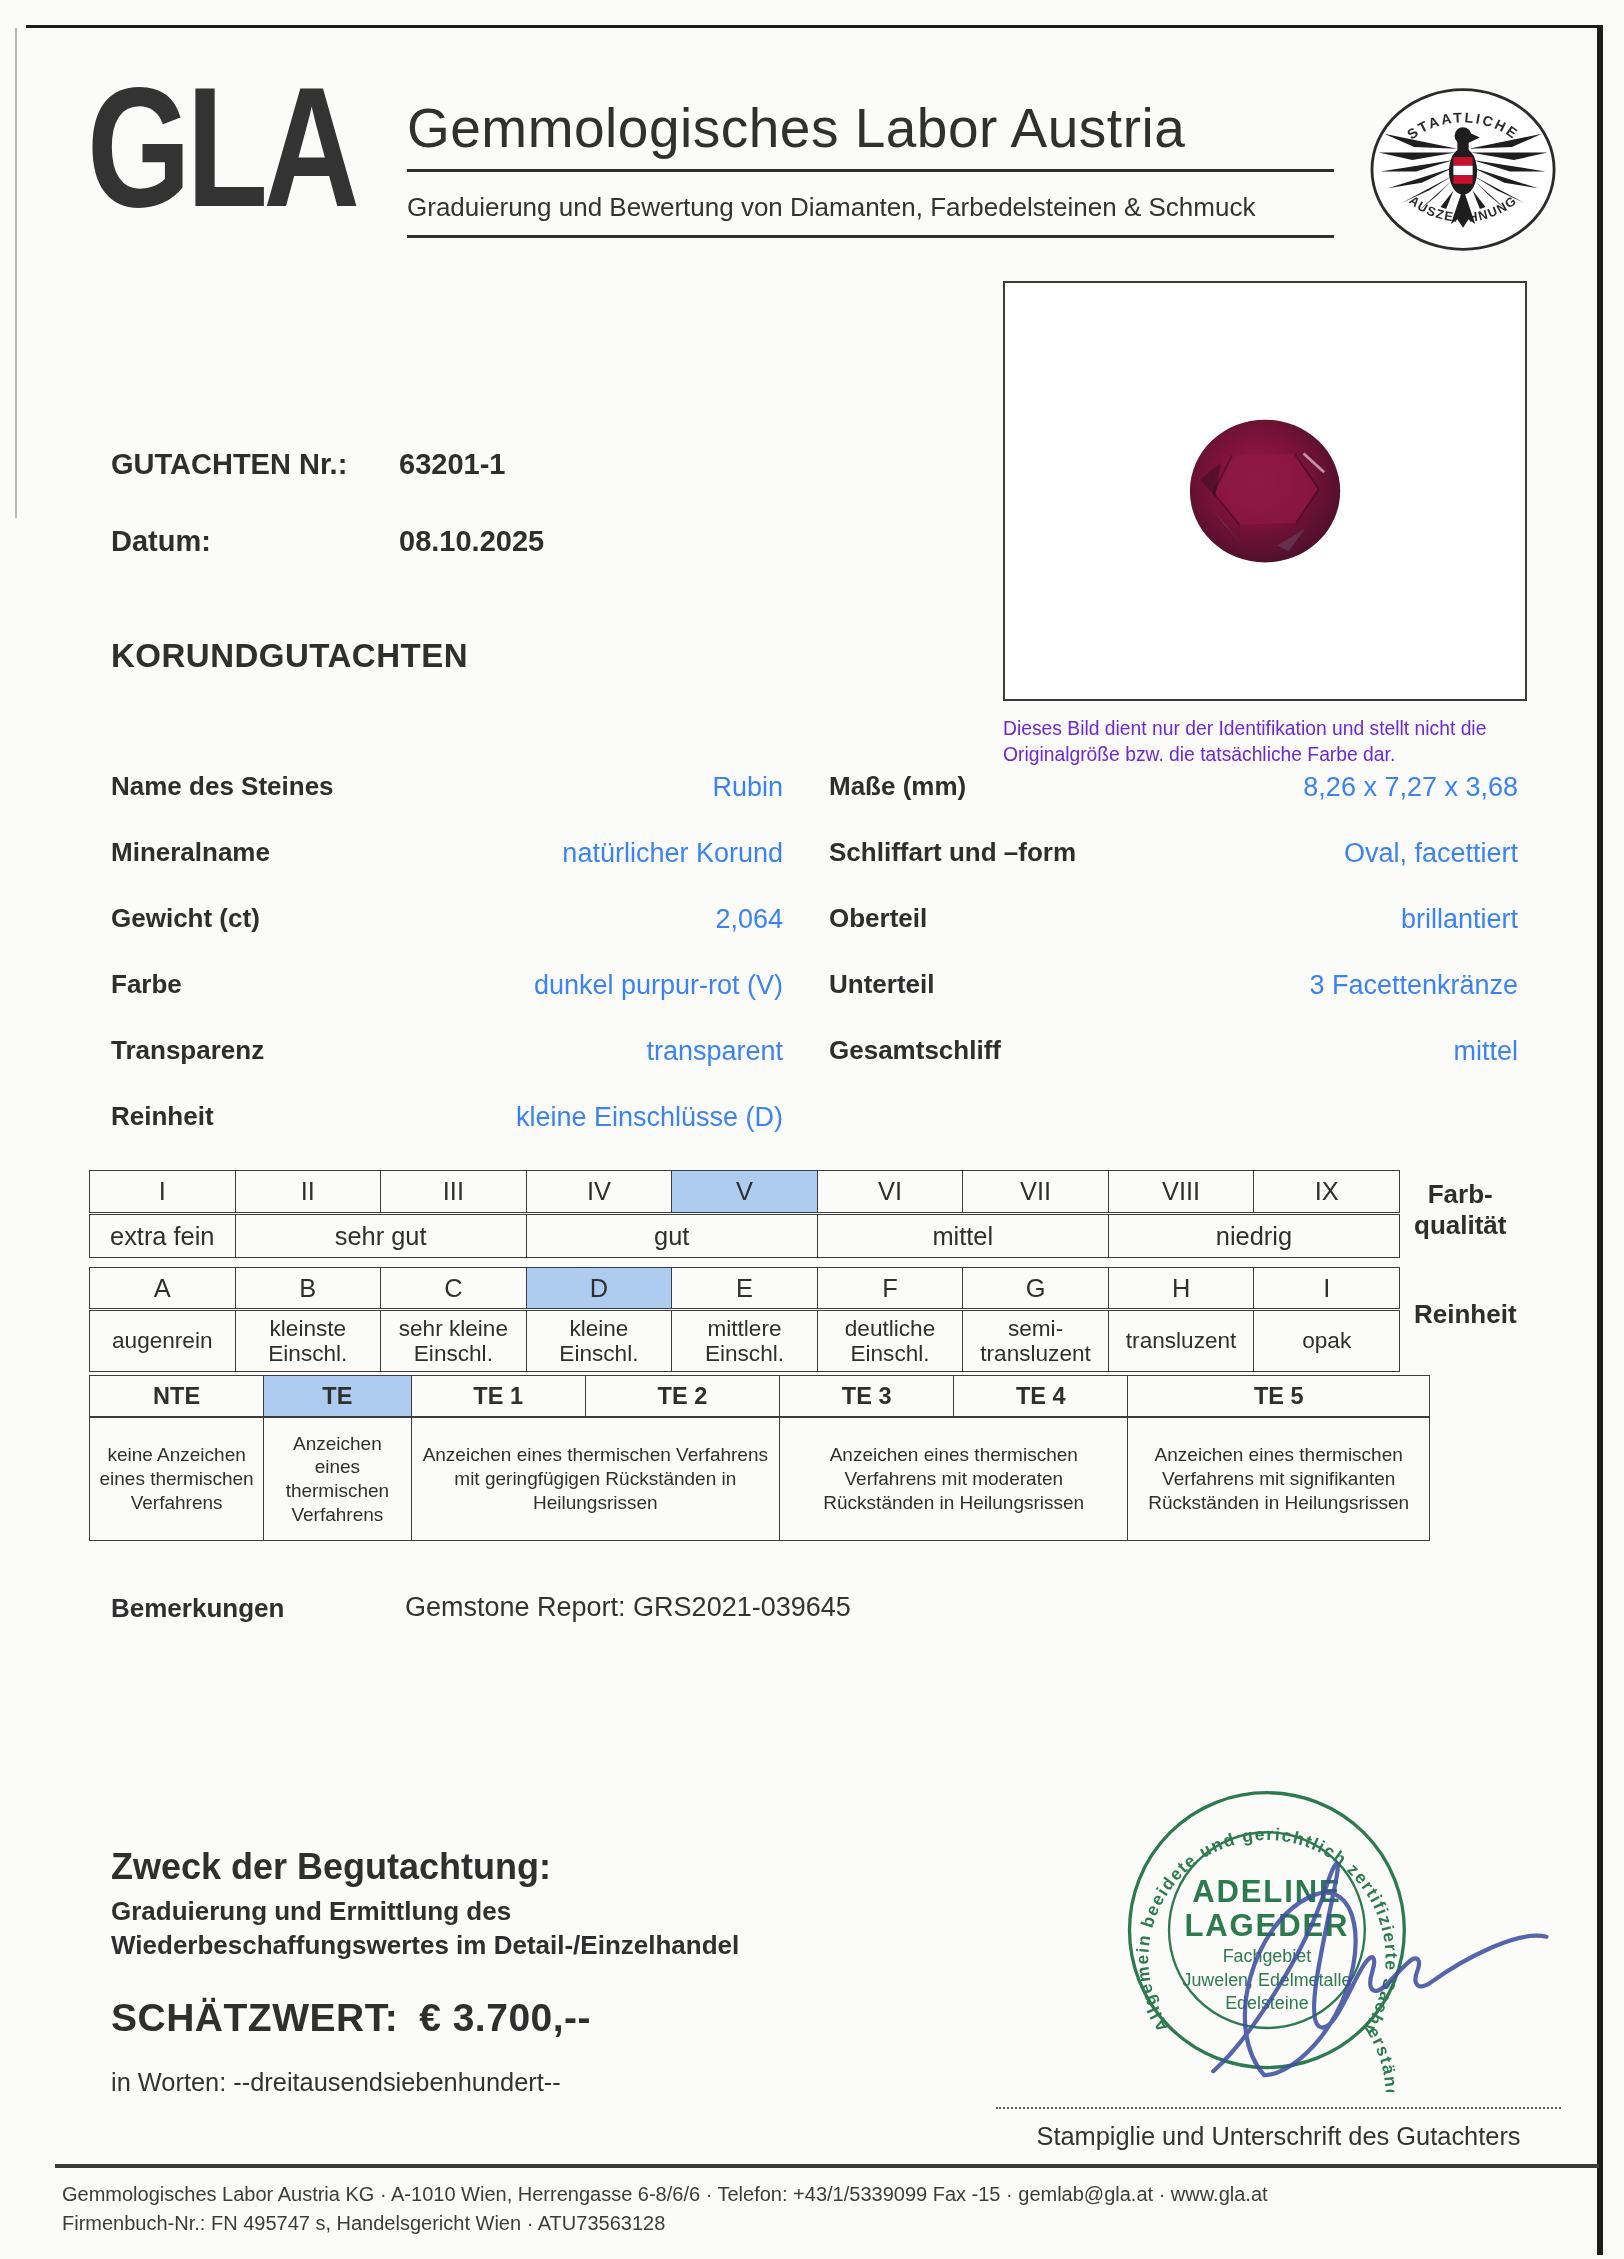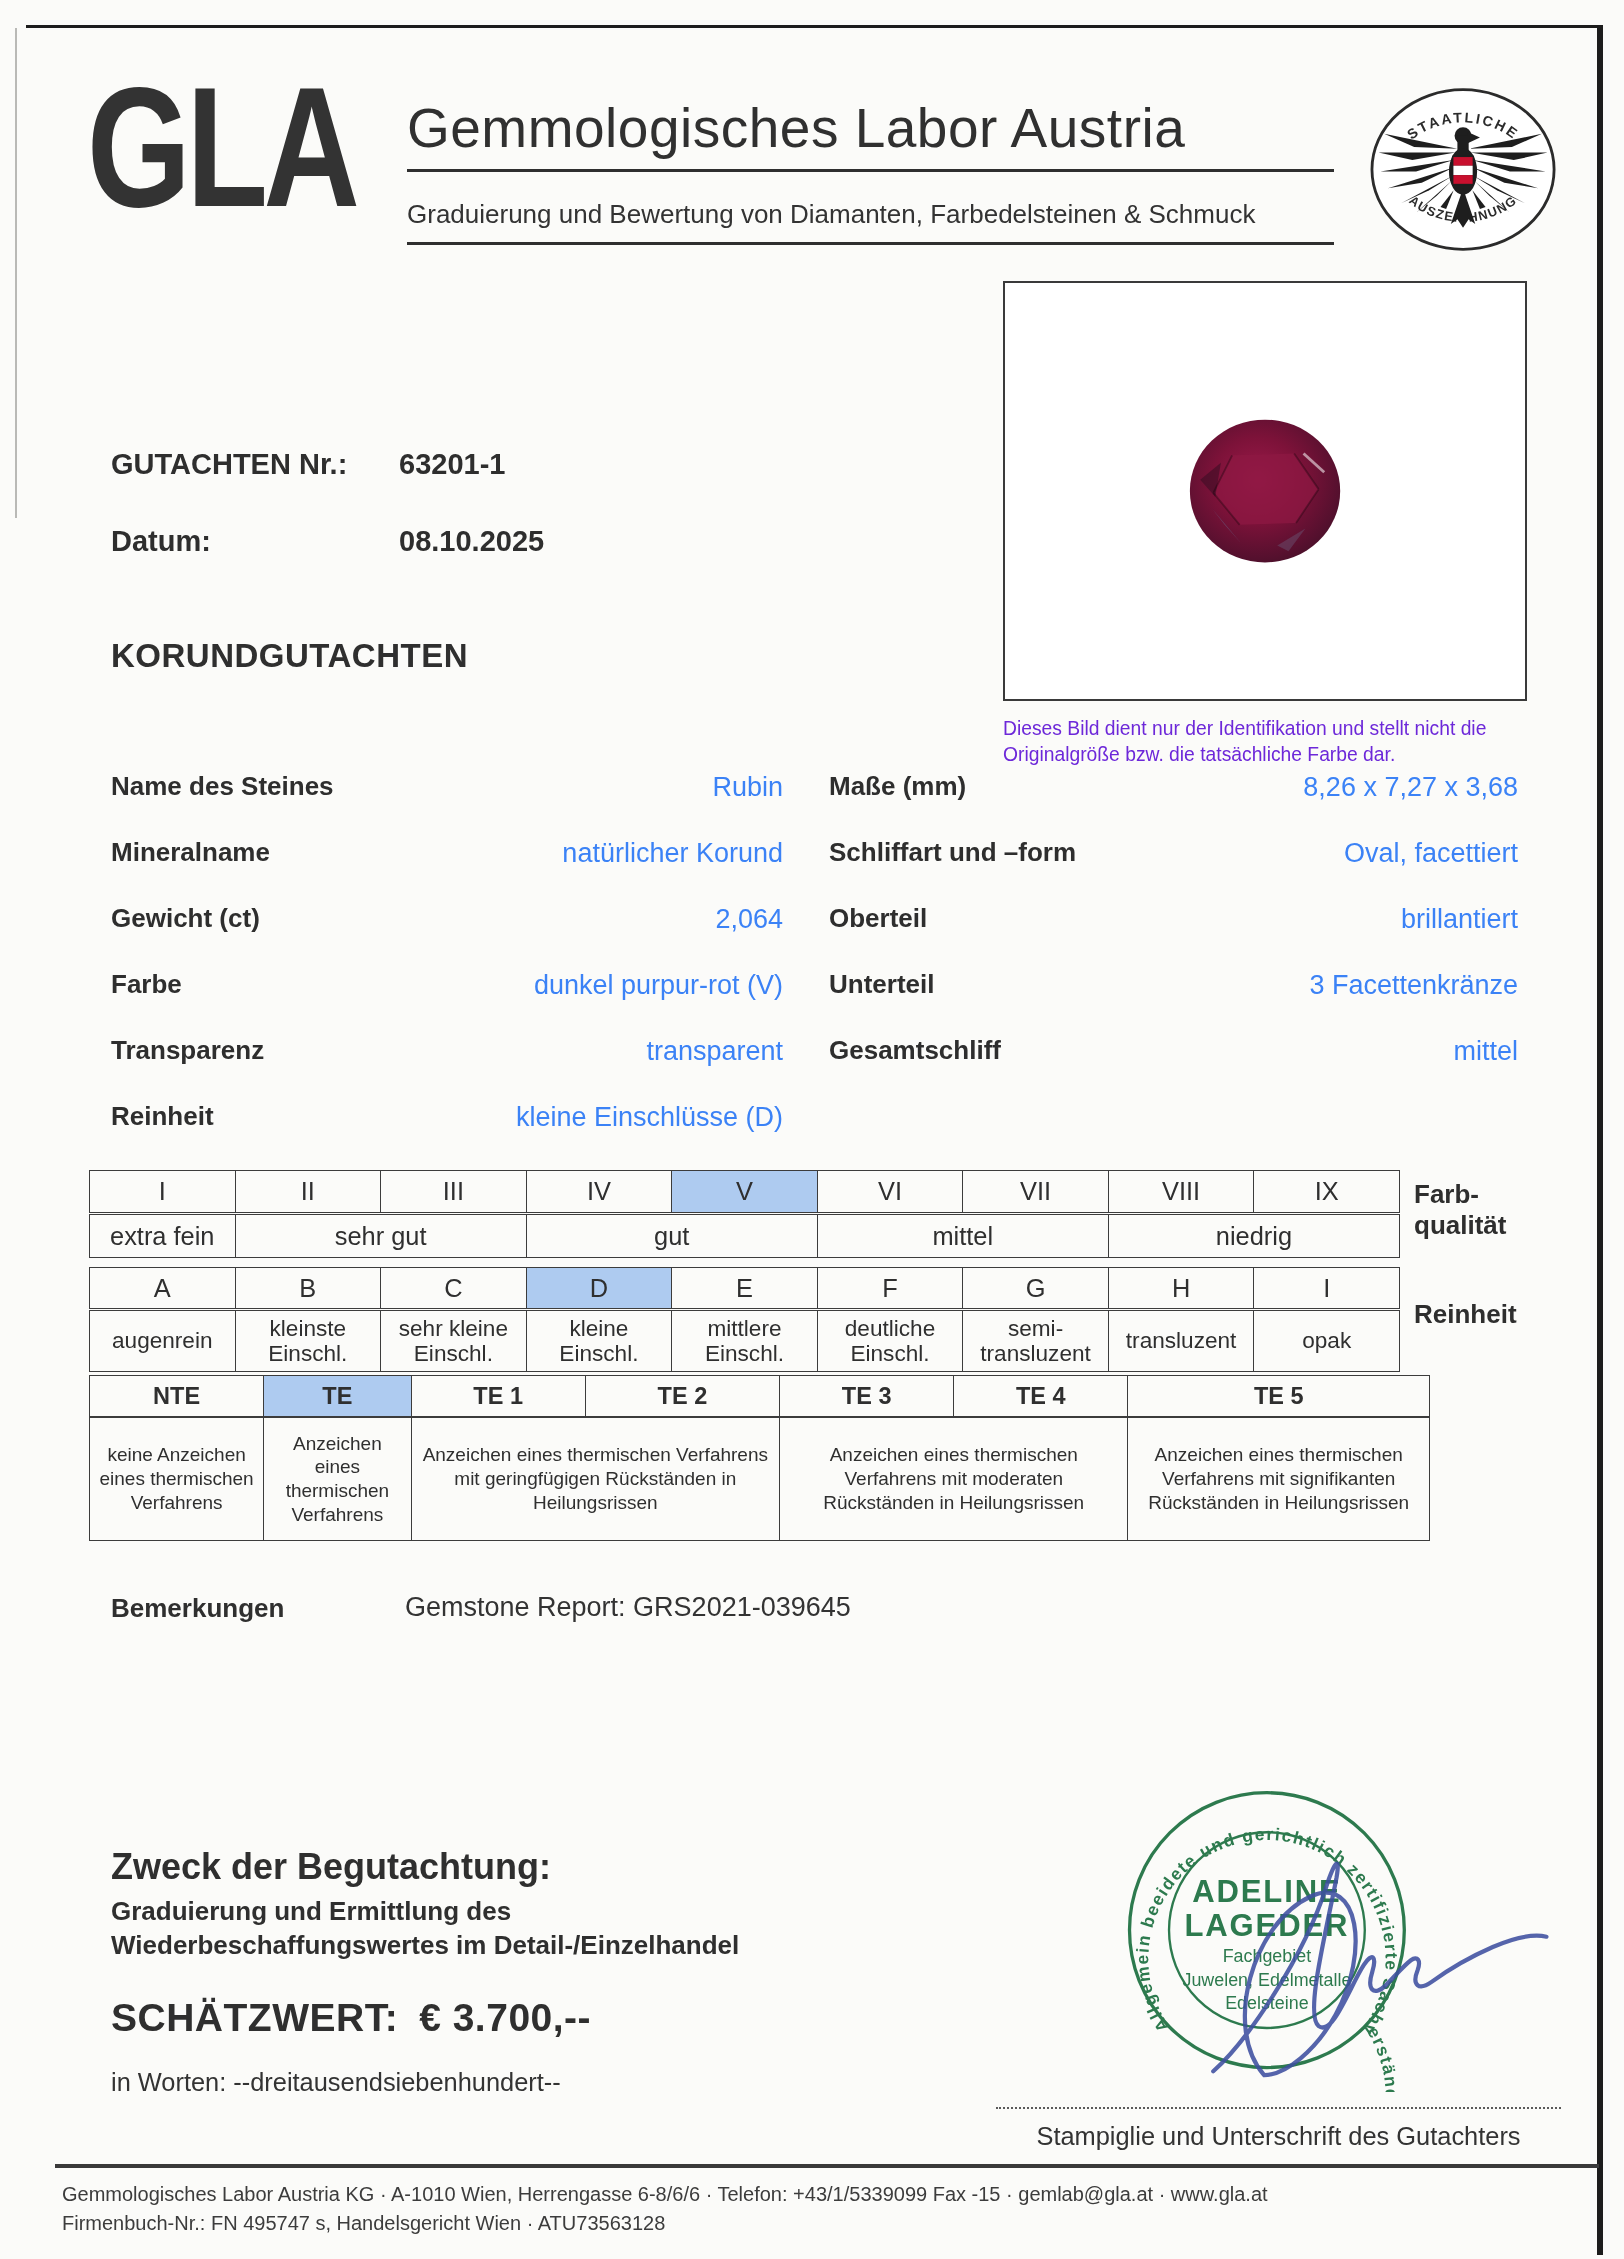--- a/index.html
+++ b/index.html
@@ -13,21 +13,21 @@
   .border-right{left:1597px;top:24.5px;width:5.6px;height:2230px;background:#1c1c1c;}
   .border-left{left:15px;top:28px;width:1.9px;height:490px;background:#b9b9b6;}
 
   
   .gla{left:87px;top:79px;font-size:171px;font-weight:700;line-height:0.8;
        letter-spacing:-5.6px;transform:scaleX(0.78);transform-origin:left top;color:#333;}
   .titleblock{left:407px;top:96px;width:932px;}
   .lab-title{font-size:55px;font-weight:400;color:#303030;letter-spacing:0.5px;white-space:nowrap;}
   .rule{height:2.8px;background:#2f2f2f;}
   .rule1{margin-top:9.4px;width:927px;}
-  .lab-sub{margin-top:27px;font-size:26px;color:#333;white-space:nowrap;}
+  .lab-sub{margin-top:20px;font-size:26px;color:#333;white-space:nowrap;}
   .rule2{margin-top:12.2px;width:927px;}
   .badge{left:1367px;top:85px;width:193px;height:169px;}
 
   
   .meta-label{font-size:29px;font-weight:700;color:#2e2e2e;}
   .meta-value{font-size:29px;font-weight:700;color:#2e2e2e;}
   .cert-title{left:111px;top:637px;font-size:33px;font-weight:700;letter-spacing:0.5px;}
 
   
   .photo-box{left:1003px;top:281px;width:520px;height:416px;background:#fff;border:2.8px solid #3a3a3a;
@@ -238,21 +238,21 @@
     </tr>
     <tr class="sub">
       <td>extra fein</td>
       <td colspan="2">sehr gut</td>
       <td colspan="2">gut</td>
       <td colspan="2">mittel</td>
       <td colspan="2">niedrig</td>
     </tr>
   </tbody>
     </table>
-  <div class="abs axis-label" style="left:1414px;top:1179px;">
+  <div class="abs axis-label" style="left:1414px;top:1179px;text-align:center;">
     <div>Farb-</div>
     <div>qualität</div>
   </div>
 
   <table class="abs gtable t2">
     <tbody>
         <tr class="hdr">
       <td class="grade-cell">A</td>
       <td class="grade-cell">B</td>
       <td class="grade-cell">C</td>

